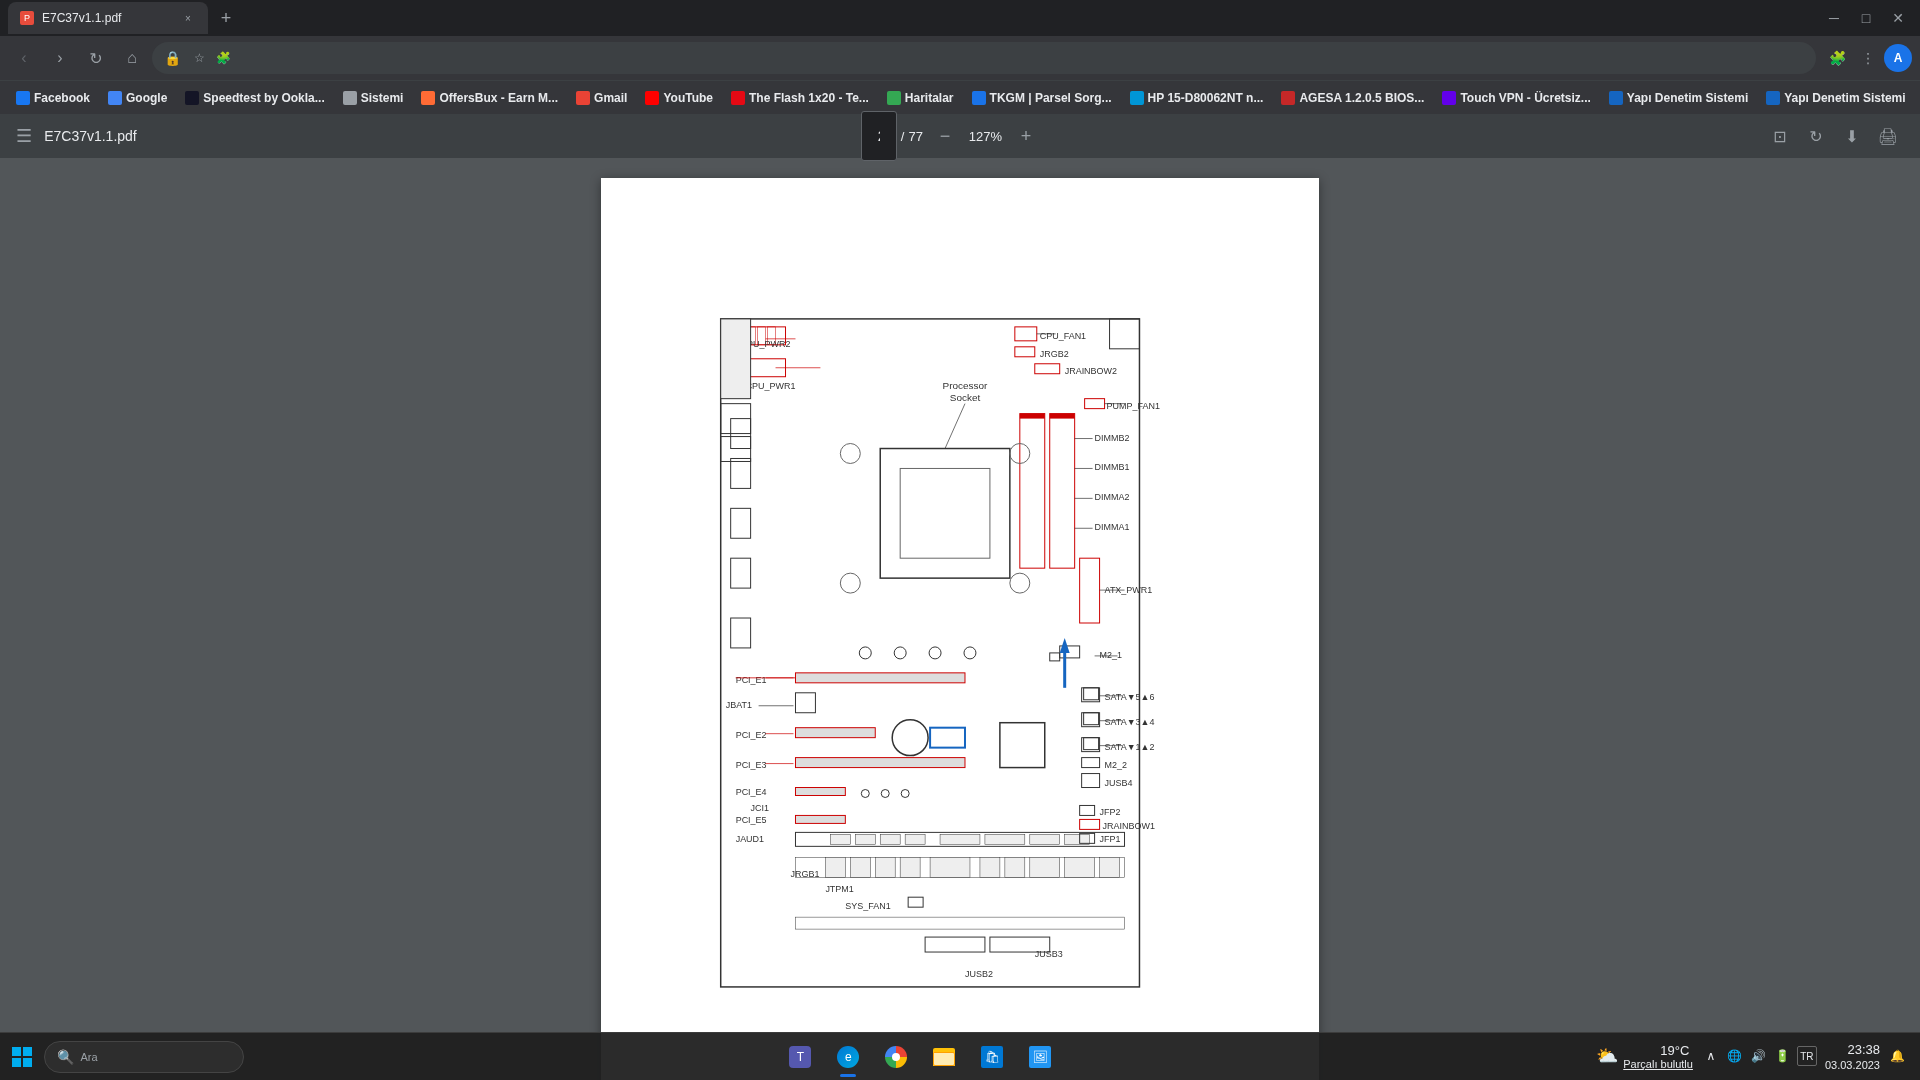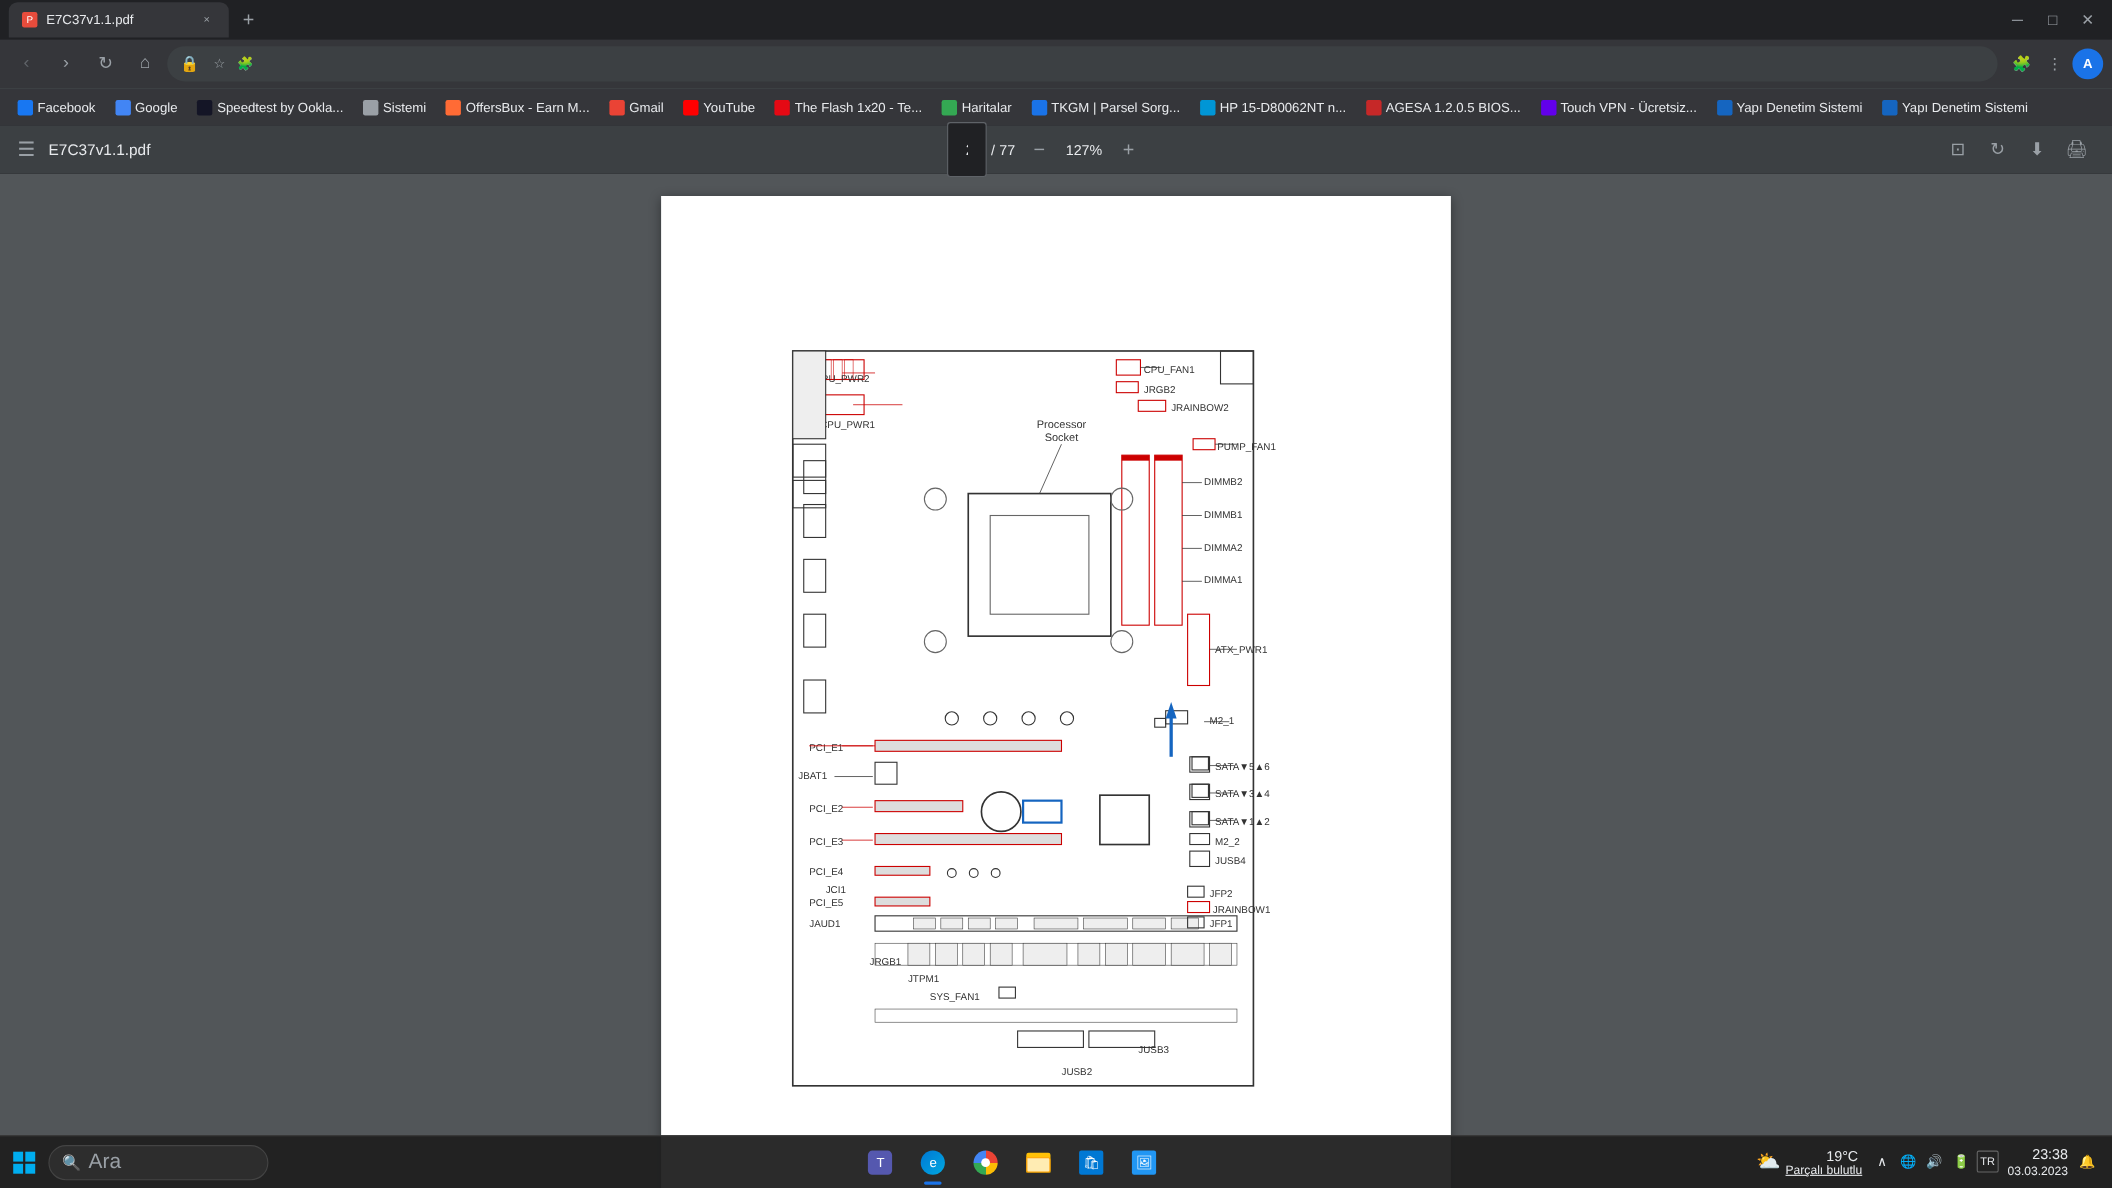--- a/index.html
+++ b/index.html
@@ -26,21 +26,21 @@
     .address-bar { flex: 1; display: flex; align-items: center; background: #3c4043; border-radius: 20px; height: 32px; padding: 0 12px; gap: 8px; }
     .address-lock { color: #9aa0a6; font-size: 14px; }
     .address-text { flex: 1; font-size: 13px; color: #e8eaed; }
     .address-icons { display: flex; gap: 4px; }
     .addr-icon { width: 20px; height: 20px; border-radius: 50%; display: flex; align-items: center; justify-content: center; color: #9aa0a6; font-size: 12px; cursor: pointer; }
     .nav-right { display: flex; align-items: center; gap: 2px; margin-left: 4px; }
     .profile-btn { width: 28px; height: 28px; border-radius: 50%; background: #1a73e8; display: flex; align-items: center; justify-content: center; color: white; font-size: 12px; font-weight: bold; cursor: pointer; }
     .ext-btn { width: 28px; height: 28px; border-radius: 50%; display: flex; align-items: center; justify-content: center; color: #9aa0a6; font-size: 14px; cursor: pointer; }
 
     
-    .bookmarks-bar { display: flex; align-items: center; height: 34px; background: #35363a; padding: 0 8px; border-top: 1px solid #3c4043; gap: 2px; overflow: hidden; }
+    .bookmarks-bar { display: flex; align-items: center; height: 34px; background: #35363a; padding: 0 8px; border-top: 1px solid #3c4043; gap: 2px; overflow: hidden; font-weight: bold; }
     .bookmark-item { display: flex; align-items: center; gap: 4px; padding: 4px 8px; border-radius: 4px; cursor: pointer; white-space: nowrap; }
     .bm-icon { width: 14px; height: 14px; flex-shrink: 0; border-radius: 2px; }
     .bm-text { font-size: 12px; color: #e8eaed; }
     .bm-fb { background: #1877f2; }
     .bm-google { background: #4285f4; }
     .bm-ookla { background: #141526; }
     .bm-ayarlar { background: #e8eaed; }
     .bm-offers { background: #ff6b35; }
     .bm-gmail { background: #ea4335; }
     .bm-youtube { background: #ff0000; }
@@ -68,21 +68,21 @@
 
     
     .pdf-content { background: #525659; display: flex; justify-content: center; align-items: flex-start; padding: 20px; overflow-y: auto; height: calc(1080px - 36px - 44px - 34px - 44px); }
     .pdf-page { background: white; width: 718px; min-height: 920px; position: relative; padding: 20px; box-shadow: 0 2px 10px rgba(0,0,0,0.4); }
 
     
     .taskbar { position: fixed; bottom: 0; left: 0; width: 1920px; height: 48px; background: rgba(32,32,32,0.95); display: flex; align-items: center; border-top: 1px solid #3c3c3c; z-index: 1000; }
     .taskbar-start { width: 44px; height: 44px; display: flex; align-items: center; justify-content: center; cursor: pointer; }
     .taskbar-search { display: flex; align-items: center; background: #2d2d2d; border: 1px solid #444; border-radius: 20px; height: 32px; padding: 0 12px; gap: 6px; min-width: 200px; cursor: pointer; }
     .taskbar-search-icon { color: #9aa0a6; font-size: 14px; }
-    .taskbar-search-text { font-size: 19px; color: #9aa0a6; }
+    .taskbar-search-text { font-size: 11px; color: #9aa0a6; }
     .taskbar-center { flex: 1; display: flex; align-items: center; justify-content: center; gap: 4px; }
     .taskbar-app { width: 44px; height: 44px; display: flex; align-items: center; justify-content: center; cursor: pointer; border-radius: 4px; position: relative; }
     .taskbar-app.active::after { content: ''; position: absolute; bottom: 2px; left: 50%; transform: translateX(-50%); width: 16px; height: 3px; background: #1a73e8; border-radius: 2px; }
     .taskbar-right { display: flex; align-items: center; gap: 8px; padding-right: 12px; }
     .taskbar-systray { display: flex; align-items: center; gap: 4px; }
     .systray-icon { width: 20px; height: 20px; display: flex; align-items: center; justify-content: center; color: #e8eaed; font-size: 12px; cursor: pointer; }
     .taskbar-clock { text-align: right; cursor: pointer; }
     .taskbar-time { font-size: 13px; color: #e8eaed; line-height: 1.3; }
     .taskbar-date { font-size: 11px; color: #e8eaed; }
     .taskbar-weather { display: flex; align-items: center; gap: 4px; color: #e8eaed; font-size: 12px; }

